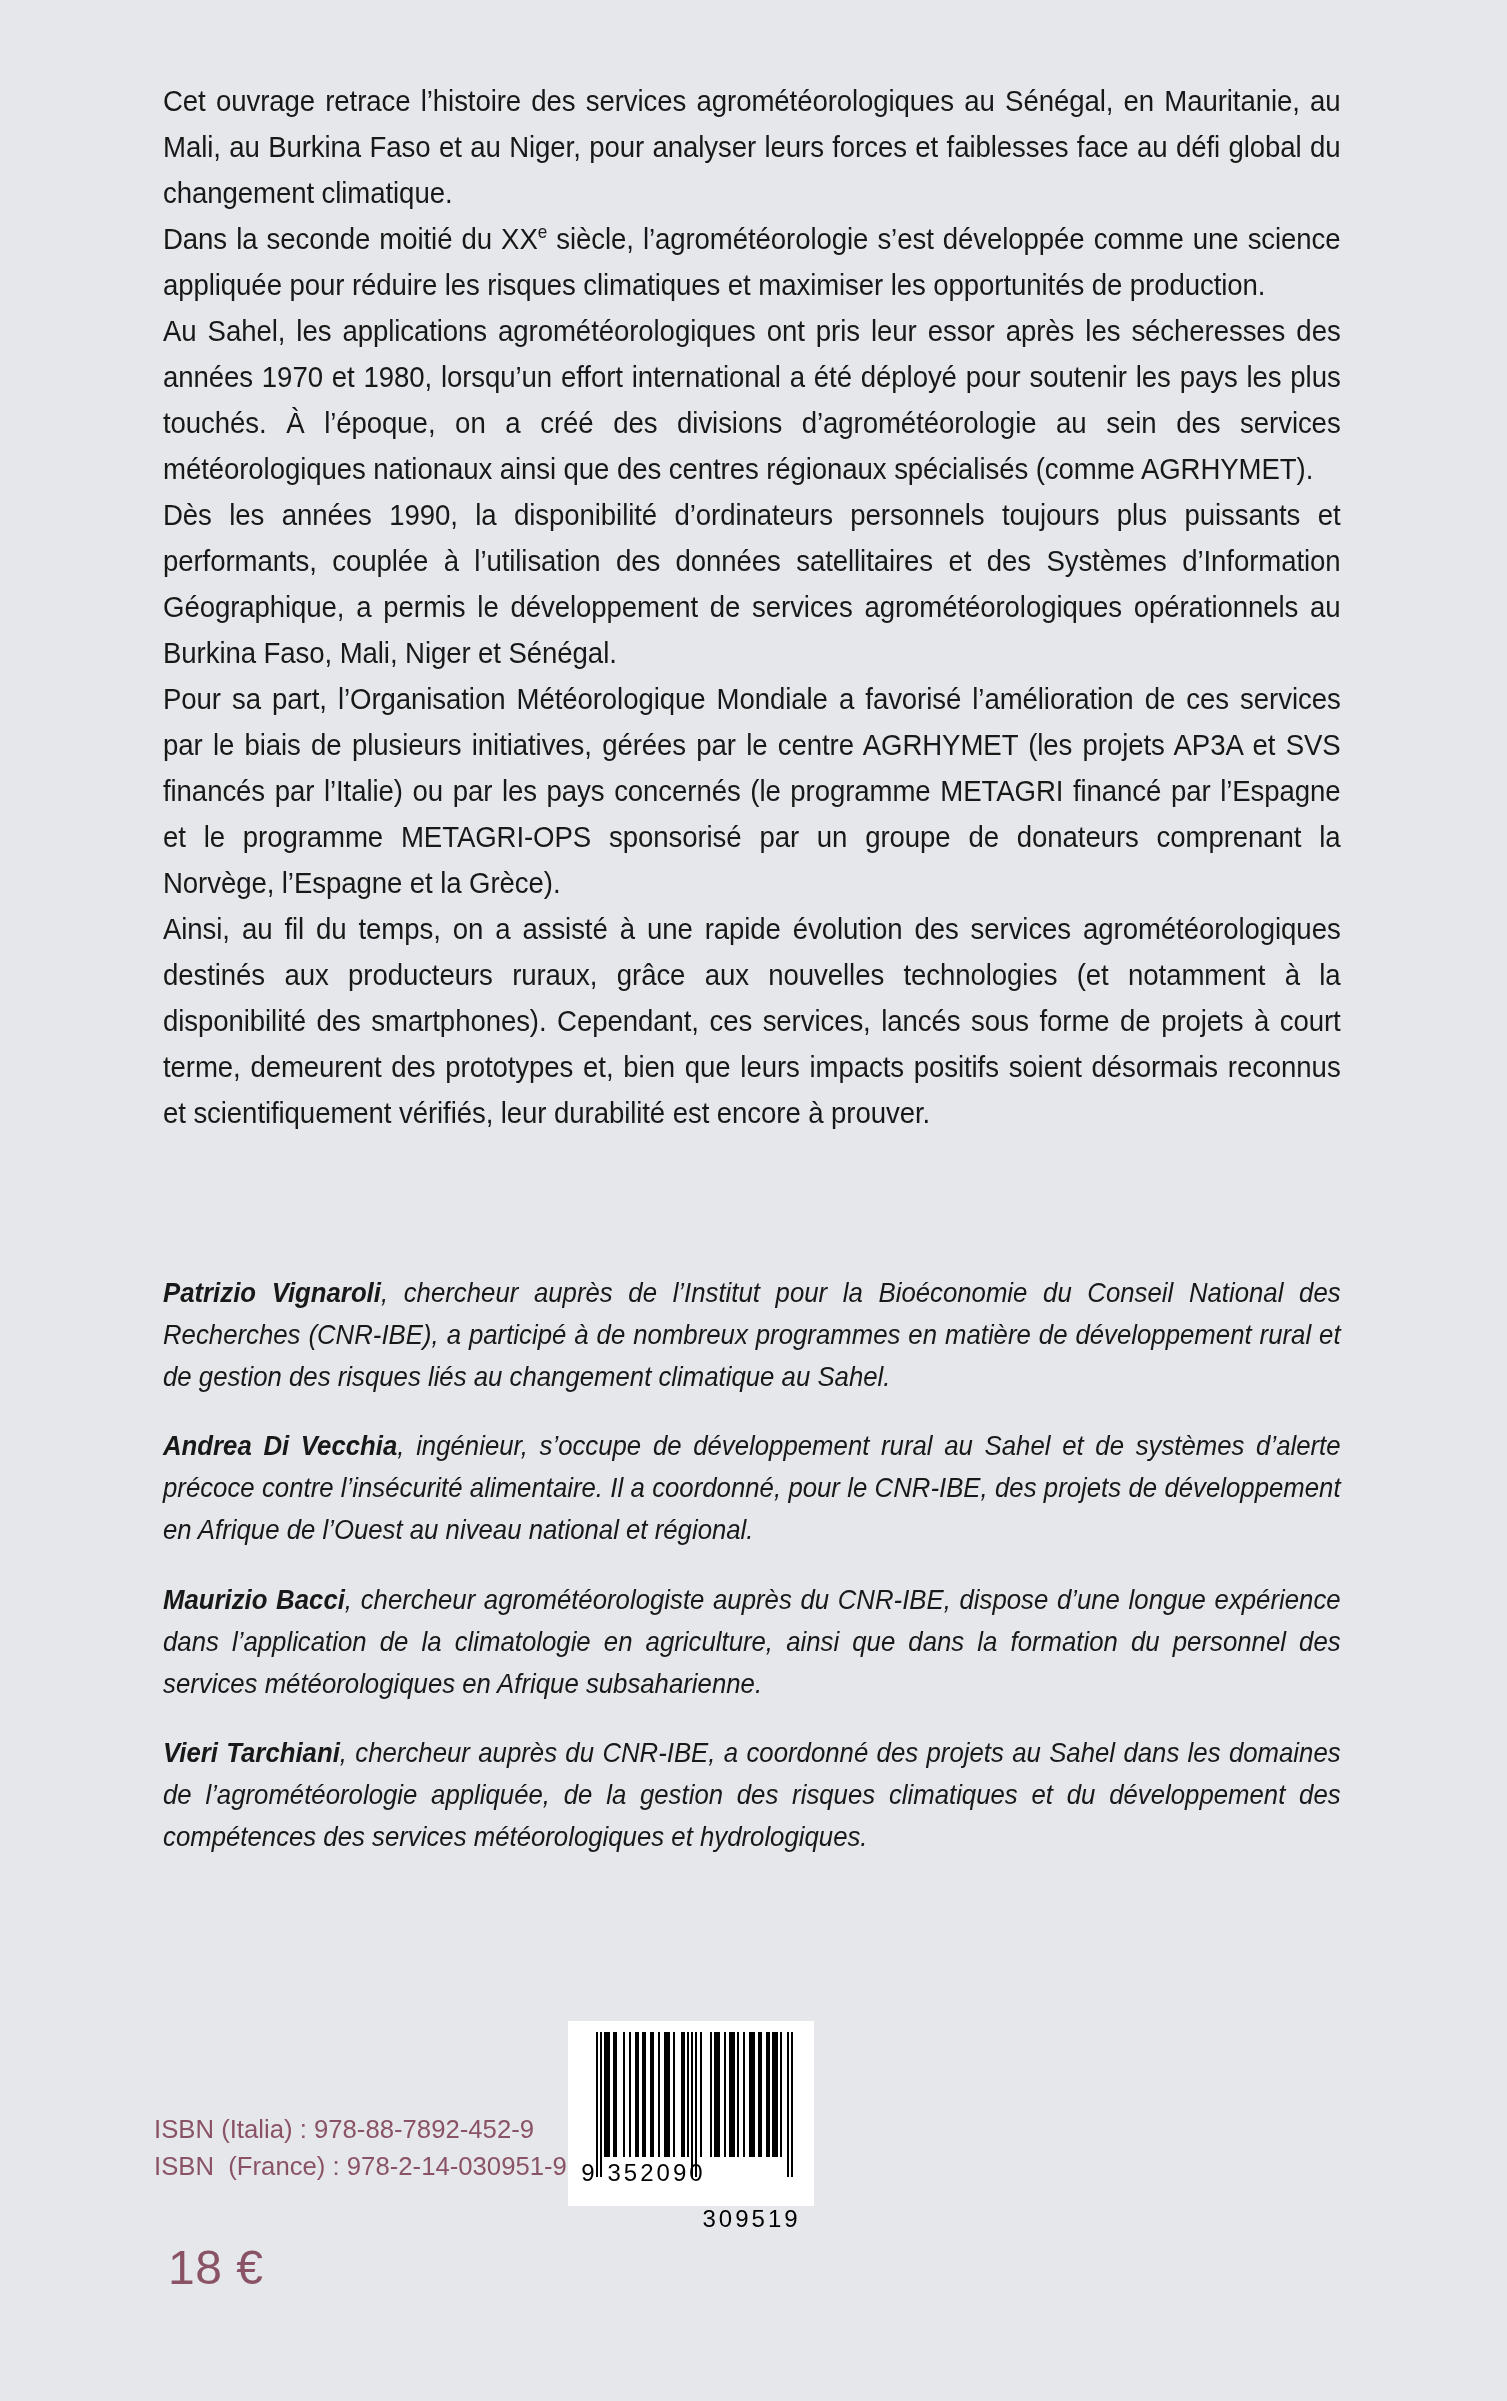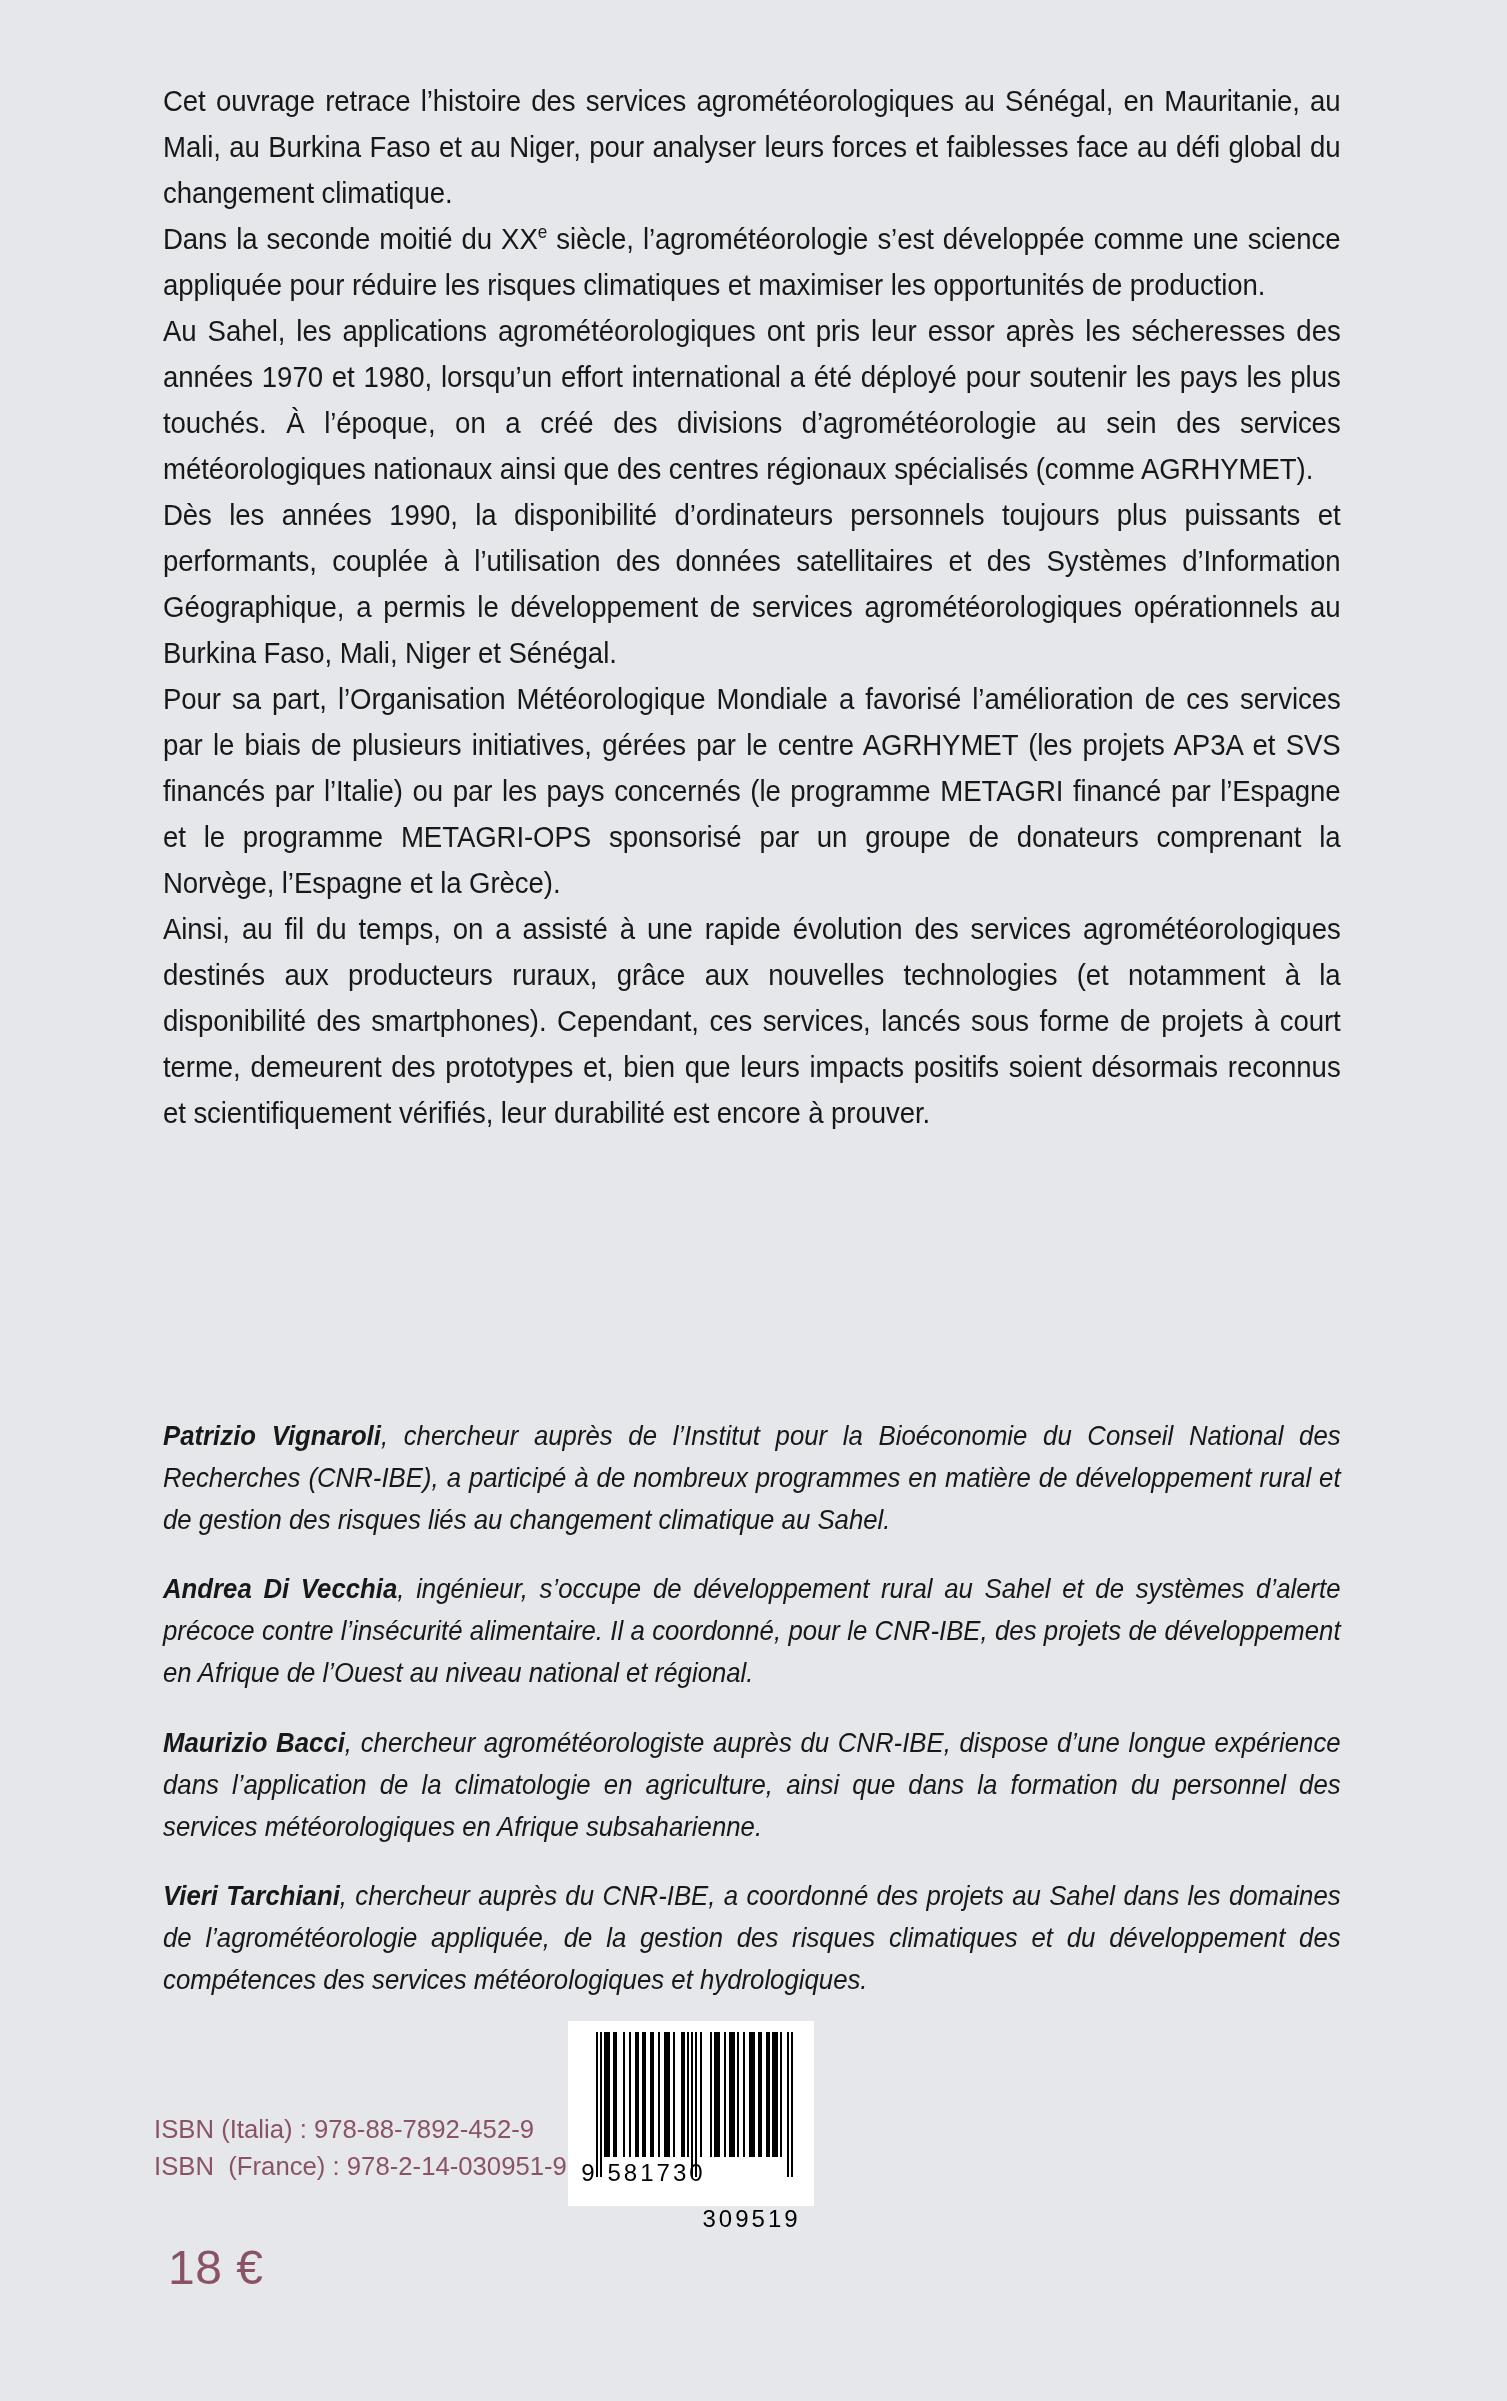--- a/index.html
+++ b/index.html
@@ -47,21 +47,21 @@
 
   sup.ord {
     font-size: 0.62em;
     vertical-align: super;
     line-height: 0;
   }
 
   .bios {
     position: absolute;
     left: 163px;
-    top: 1415px;
+    top: 1272px;
     width: 1178px;
   }
 
   .bio {
     font-size: 28px;
     line-height: 42px;
     color: #181818;
     text-align: justify;
     font-style: italic;
     transform: scaleX(0.92);
@@ -211,19 +211,19 @@
         <div class="bar" style="left: 153px; width: 6.2px;"></div>
         <div class="bar" style="left: 162px; width: 4.1px;"></div>
         <div class="bar" style="left: 170px; width: 4.1px;"></div>
         <div class="bar" style="left: 176px; width: 6.2px;"></div>
         <div class="bar" style="left: 184px; width: 2.1px;"></div>
         <div class="bar guard" style="left: 191px; width: 2.1px;"></div>
         <div class="bar guard" style="left: 195px; width: 2.1px;"></div>
       </div>
     <div class="barcode-digits">
       <span class="bc-lead">9</span>
-      <span class="bc-left">581730</span>
+      <span class="bc-left">352090</span>
       <span class="bc-right">309519</span>
     </div>
   </div>
 
 </div>
 
 
 </body></html>

